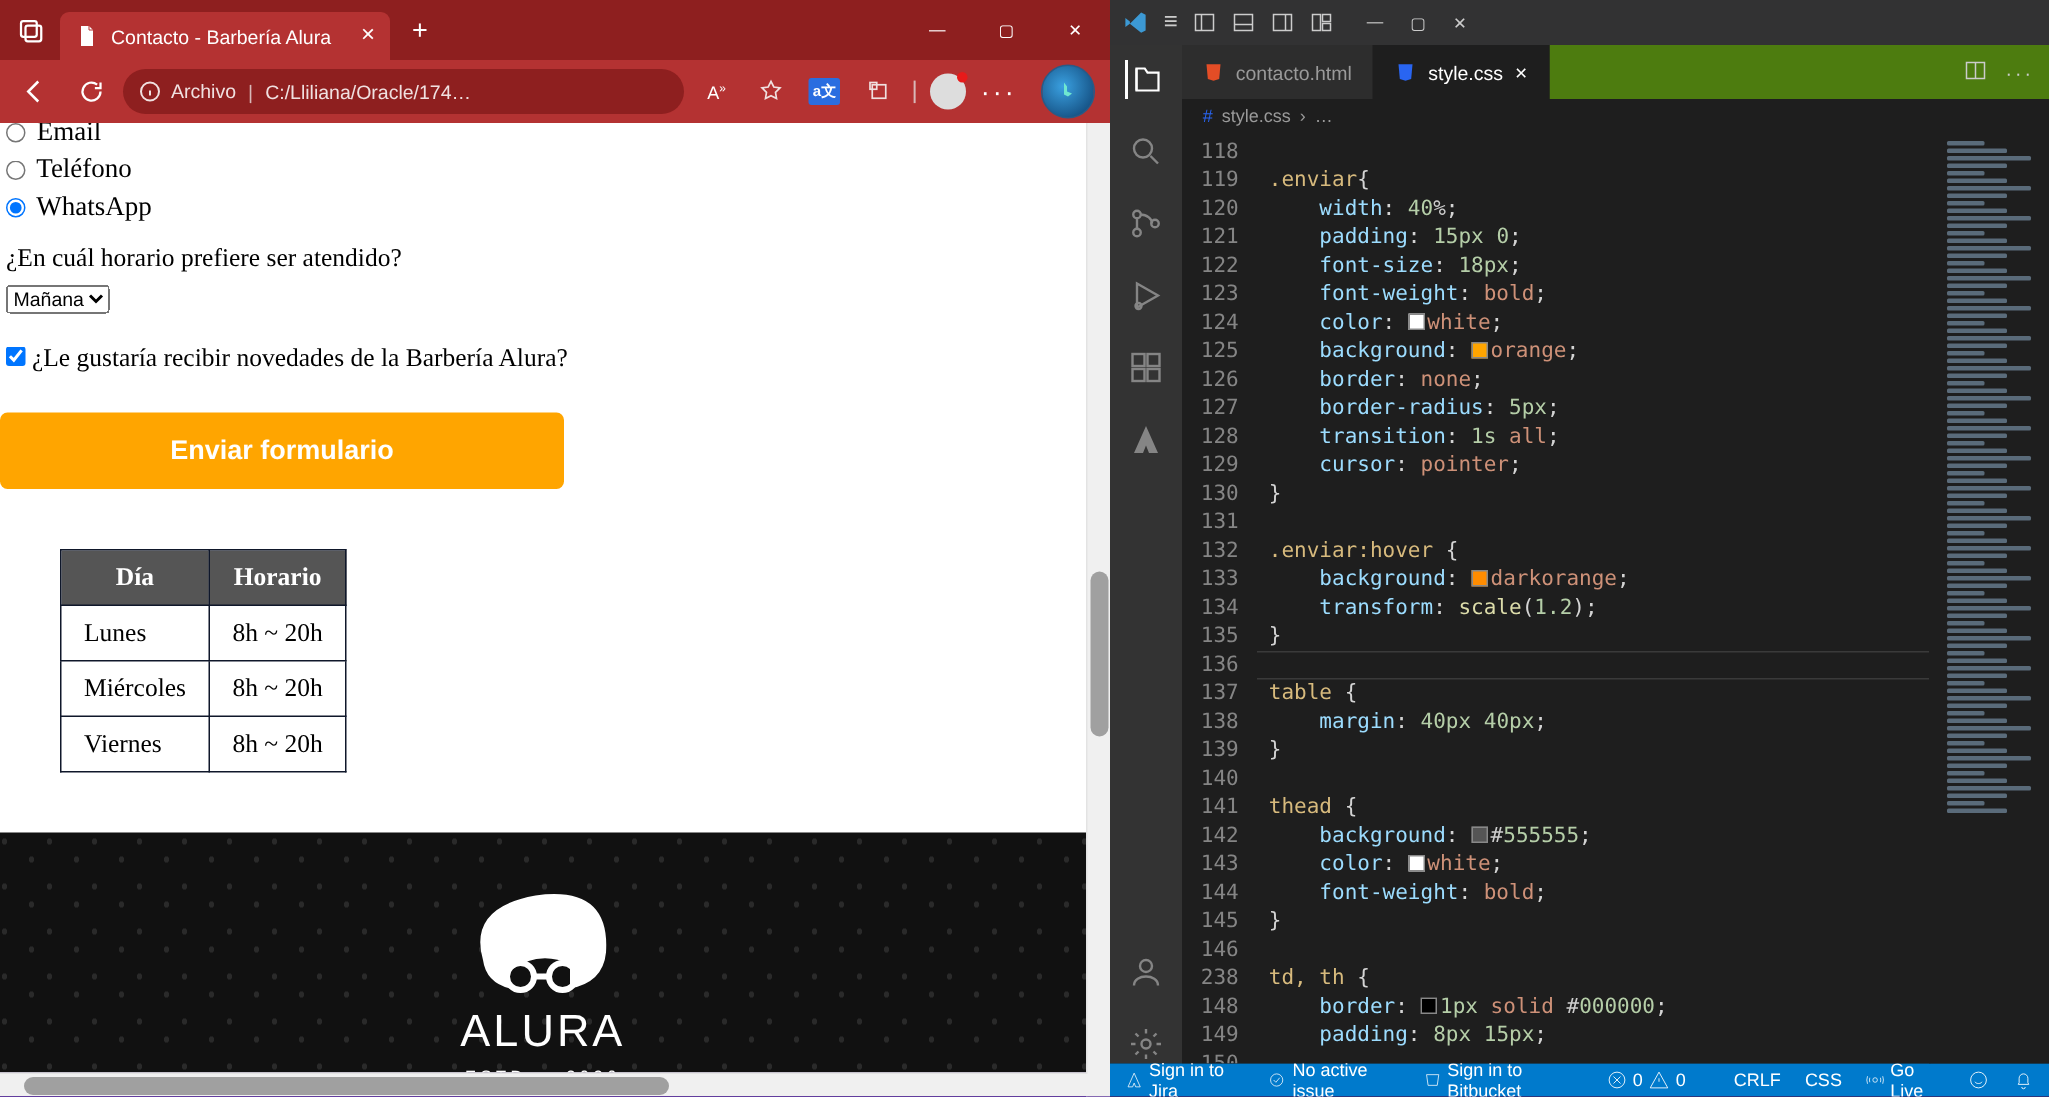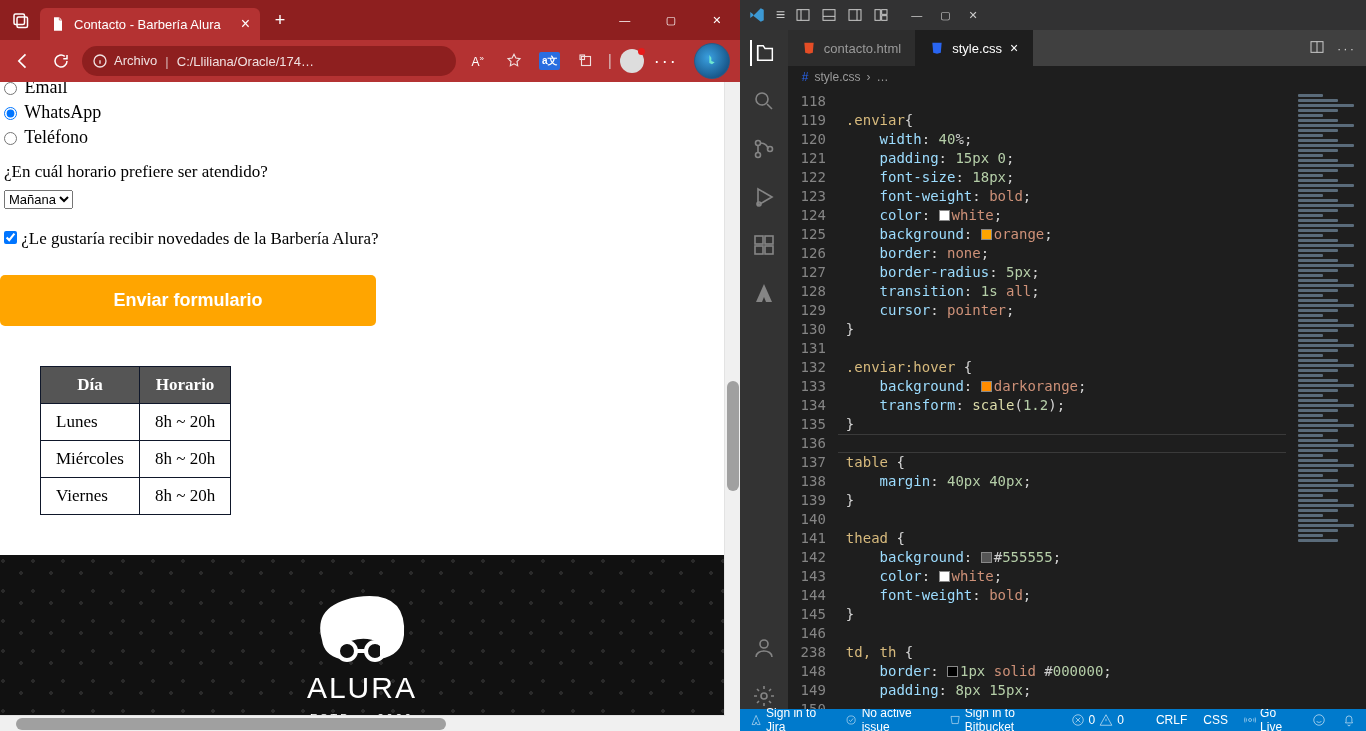--- a/index.html
+++ b/index.html
@@ -133,21 +133,21 @@
 .vsc-title .layouts svg { width:16px; height:16px; stroke:#ccc;}
 .vsc-title .wins { display:flex; gap:18px; margin-left:12px; font-size:11px;}
 .vsc-body { flex:1; display:flex; overflow:hidden;}
 .activity { width:48px; background:#333; display:flex; flex-direction:column; align-items:center; padding-top:10px; gap:22px;}
 .activity .aicon { width:26px; height:26px; display:flex; align-items:center; justify-content:center;}
 .activity .aicon svg { width:24px; height:24px; stroke:#858585; fill:none; stroke-width:1.6;}
 .activity .aicon.active svg { stroke:#fff;}
 .activity .aicon.active { border-left:2px solid #fff; margin-left:-2px; padding-left:2px;}
 .activity .sp { flex:1;}
 .editor { flex:1; display:flex; flex-direction:column; background:#1e1e1e; position:relative;}
-.tabs { display:flex; background:#404040; height:36px; align-items:stretch;}
+.tabs { display:flex; background:#4d7c0f; height:36px; align-items:stretch;}
 .tabs .tab { display:flex; align-items:center; padding:0 14px; gap:8px; color:#9a9a9a; font-size:13px; border-right:1px solid #1e1e1e; background:#2d2d2d;}
 .tabs .tab.active { background:#1e1e1e; color:#fff;}
 .tabs .tab .dot { font-size:14px;}
 .tabs .tab .fi { width:14px; height:14px;}
 .tabs .right { margin-left:auto; display:flex; align-items:center; gap:12px; padding:0 10px;}
 .crumbs { height:22px; background:#1e1e1e; color:#9a9a9a; font-size:12px; display:flex; align-items:center; padding:0 14px; gap:6px;}
 .code-wrap { flex:1; display:flex; overflow:hidden; font-family:Consolas,monospace; font-size:14px; line-height:19px;}
 .gutter { width:50px; text-align:right; color:#858585; padding:4px 12px 0 0; user-select:none;}
 .code { flex:1; padding:4px 0 0 8px; white-space:pre; position:relative;}
 .code .line { height:19px;}
@@ -246,22 +246,22 @@
             <path d="M8 3v12l4 2 4-3-5-2V7z"></path>
           </svg>
       </div>
     </div>
   </div>
 
   <div class="page-wrap">
   <div class="page">
     <div class="radios">
       <label class="email-clip"><input type="radio" name="c" style=""> <span>Email</span></label>
+      <label><input type="radio" name="c" style=""> <span>Teléfono</span></label>
       <label><input type="radio" name="c" checked="" style=""> <span>WhatsApp</span></label>
-      <label><input type="radio" name="c" style=""> <span>Teléfono</span></label>
     </div>
     <div class="question">¿En cuál horario prefiere ser atendido?</div>
     <select><option>Mañana</option></select>
     <div class="chk">
       <input type="checkbox" checked="" style=""> <span>¿Le gustaría recibir novedades de la Barbería Alura?</span>
     </div>
     <button class="enviar">Enviar formulario</button>
 
     <table class="horario">
       <thead>

